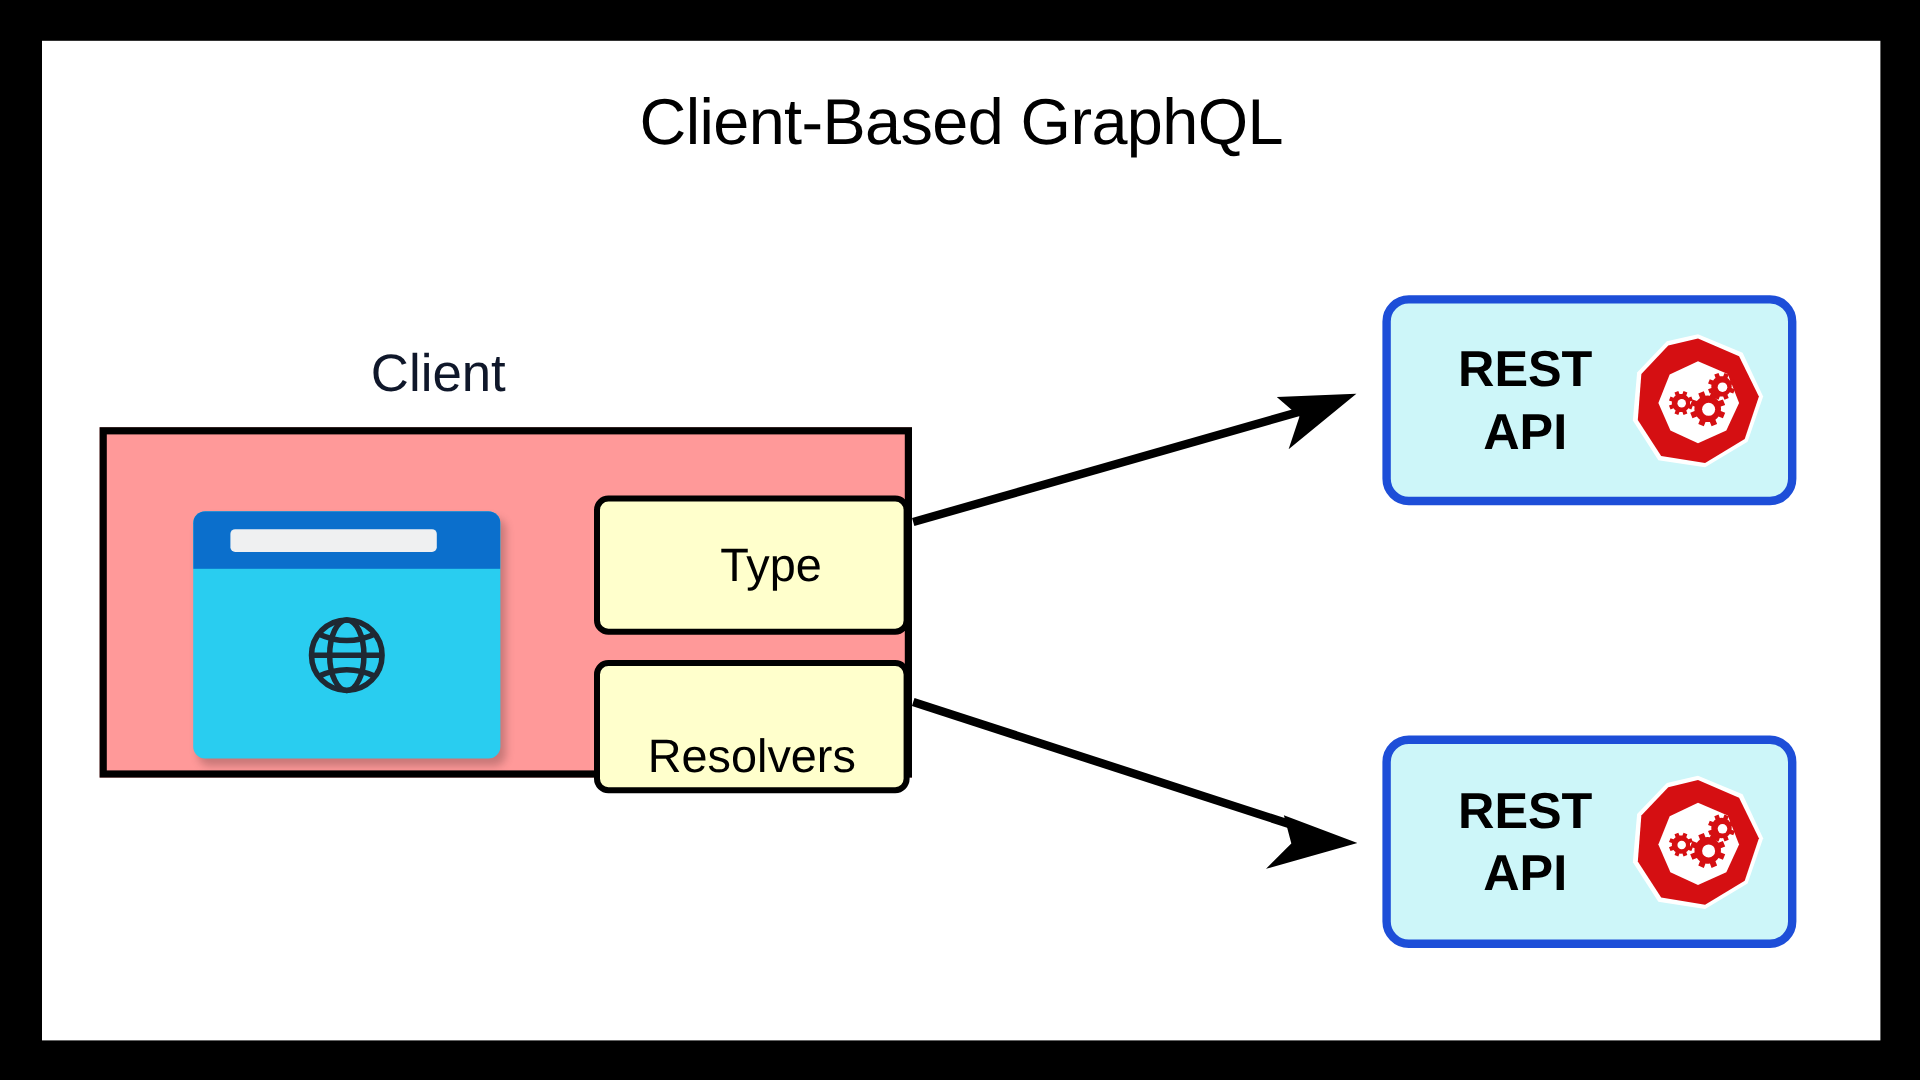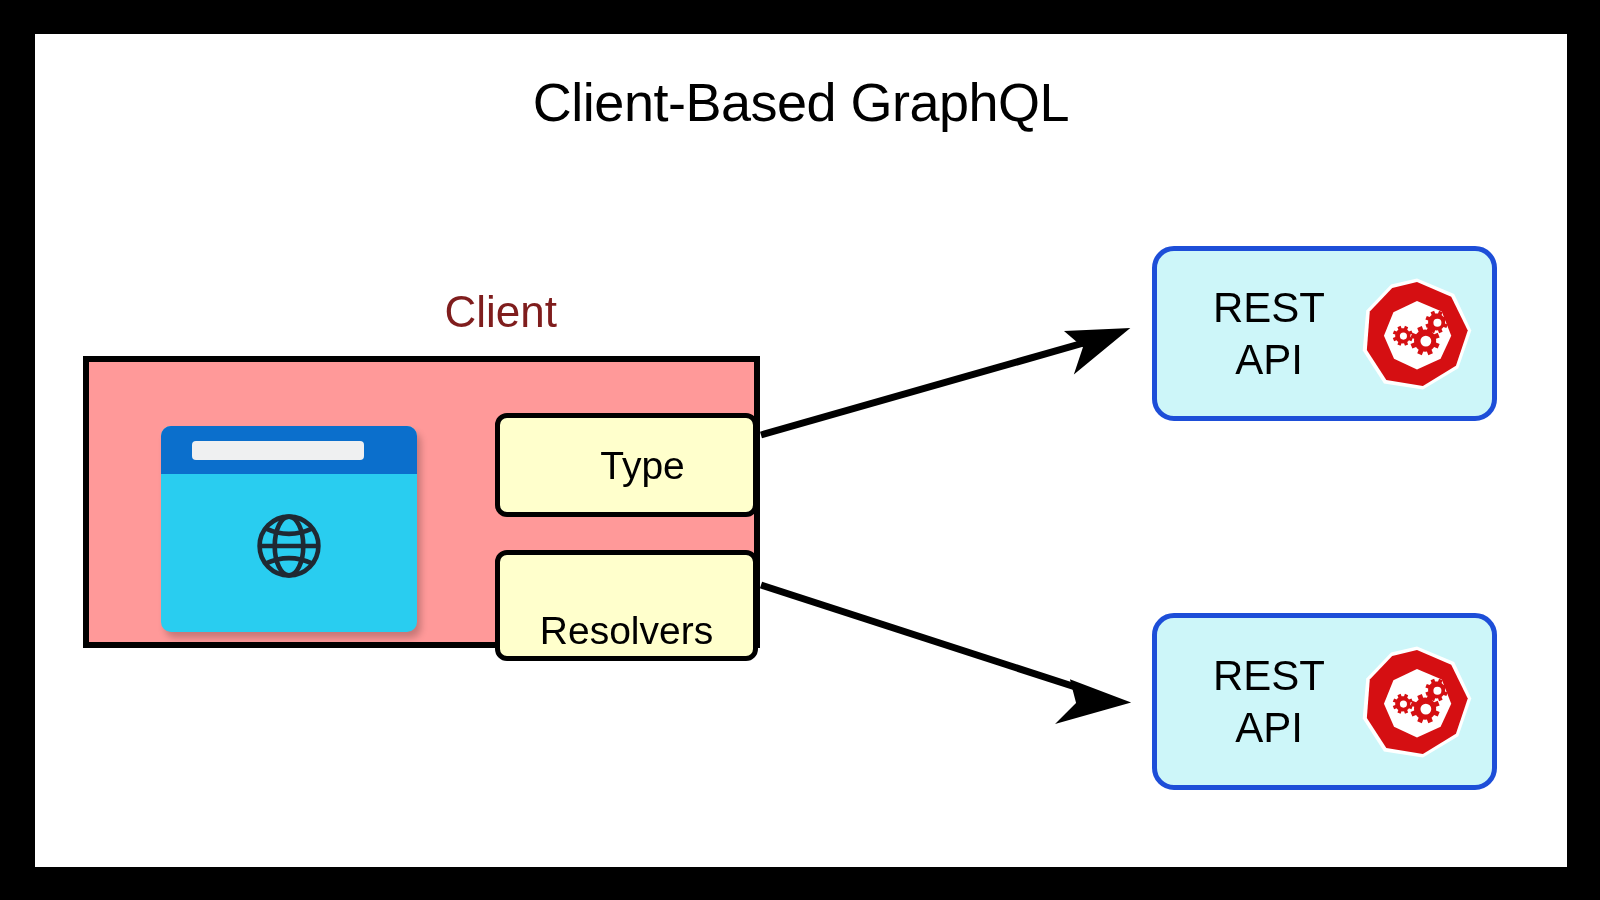--- a/index.html
+++ b/index.html
@@ -34,27 +34,27 @@
     text-align: center;
     font-size: 54px;
     line-height: 60px;
     color: #000000;
     letter-spacing: -0.5px;
     white-space: nowrap;
   }
   
   #client-label {
     position: absolute;
-    left: 292px;
+    left: 274px;
     top: 253px;
     width: 230px;
-    text-align: right;
+    text-align: left;
     font-size: 44px;
     line-height: 50px;
-    color: #7f1d1d;
+    color: #0f172a;
     white-space: nowrap;
   }
   
   #client-box {
     position: absolute;
     left: 48px;
     top: 322px;
     width: 677px;
     height: 292px;
     background: #ff9999;
@@ -109,38 +109,39 @@
     justify-content: center;
     text-align: center;
     font-size: 39px;
     line-height: 51px;
     color: #000000;
   }
   #typedefs-box {
     left: 406px;
     top: 51px;
     width: 263px;
-    height: 104px;
+    height: 116px;
     padding-left: 32px;
   }
   #resolvers-box {
     left: 406px;
     top: 188px;
     width: 263px;
     height: 111px;
     align-items: flex-end;
     padding-top: 26px;
   }
   
   .rest-box {
     position: absolute;
     background: #cdf6f9;
-    border: 5px solid #1d4ed8;
+    border: 7px solid #1d4ed8;
     border-radius: 22px;
     box-sizing: border-box;
+    font-weight: bold;
   }
   #rest-box-1 {
     left: 1117px;
     top: 212px;
     width: 345px;
     height: 175px;
   }
   #rest-box-2 {
     left: 1117px;
     top: 579px;

